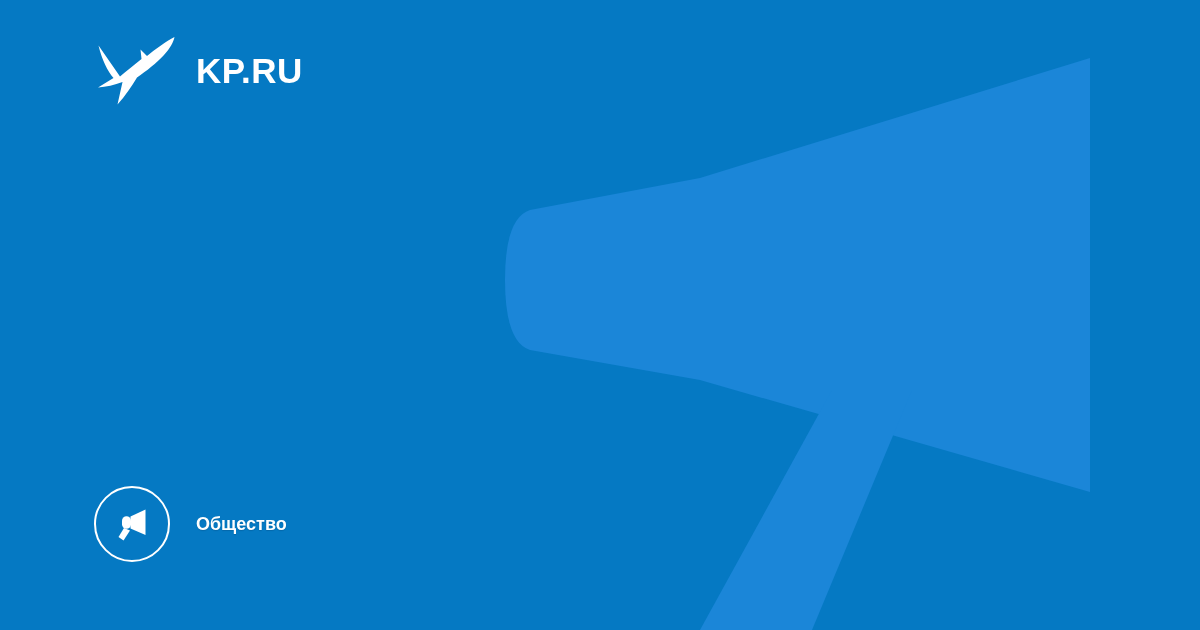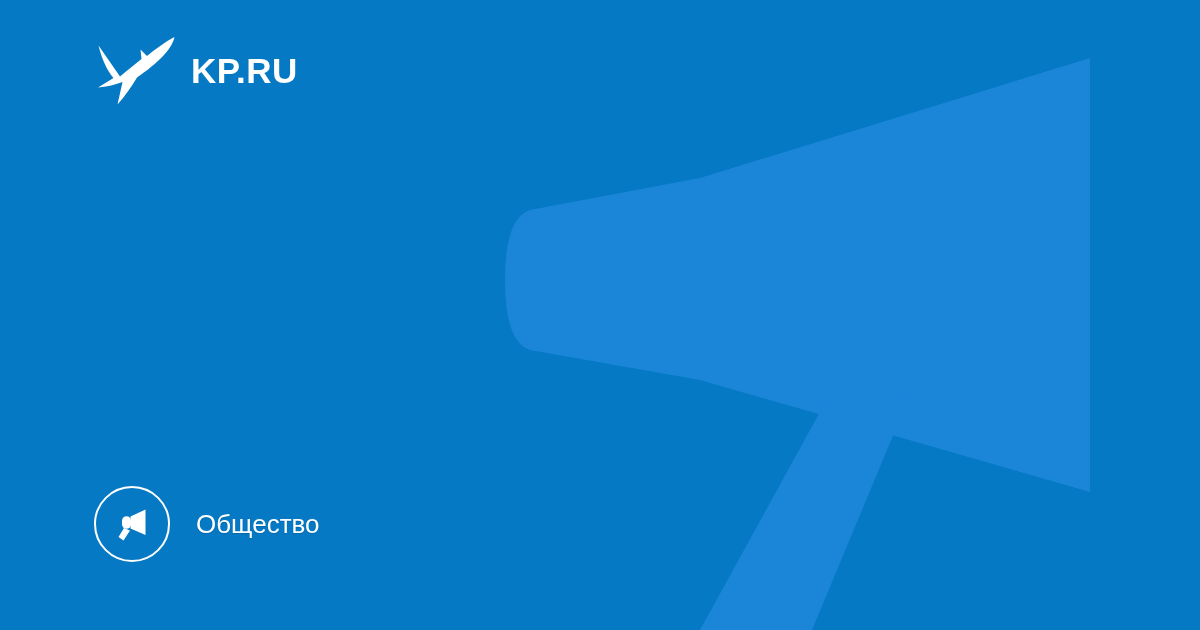--- a/index.html
+++ b/index.html
@@ -27,21 +27,21 @@
     pointer-events: none;
   }
 
   
   #header {
     position: absolute;
     left: 96px;
     top: 34px;
     display: flex;
     align-items: center;
-    gap: 13px;
+    gap: 18px;
     height: 72px;
     justify-content: flex-end;
   }
   #bird-logo { display: block; width: 82px; height: 70px; }
   #brand-text {
     color: #ffffff;
     font-size: 35px;
     font-weight: bold;
     letter-spacing: 0.5px;
     line-height: 1;
@@ -80,22 +80,22 @@
     border: 2px solid #ffffff;
     display: flex;
     align-items: center;
     justify-content: center;
     box-sizing: border-box;
     flex: 0 0 auto;
   }
   #megaphone-icon { display: block; width: 40px; height: 40px; }
   #category-label {
     color: #ffffff;
-    font-size: 26px;
-    font-weight: normal;
+    font-size: 18px;
+    font-weight: bold;
     line-height: 1;
     white-space: nowrap;
     text-shadow: 0 1px 1px rgba(0, 45, 85, 0.22);
   }
 </style>
 </head>
 <body>
 
 <div id="card">
 

